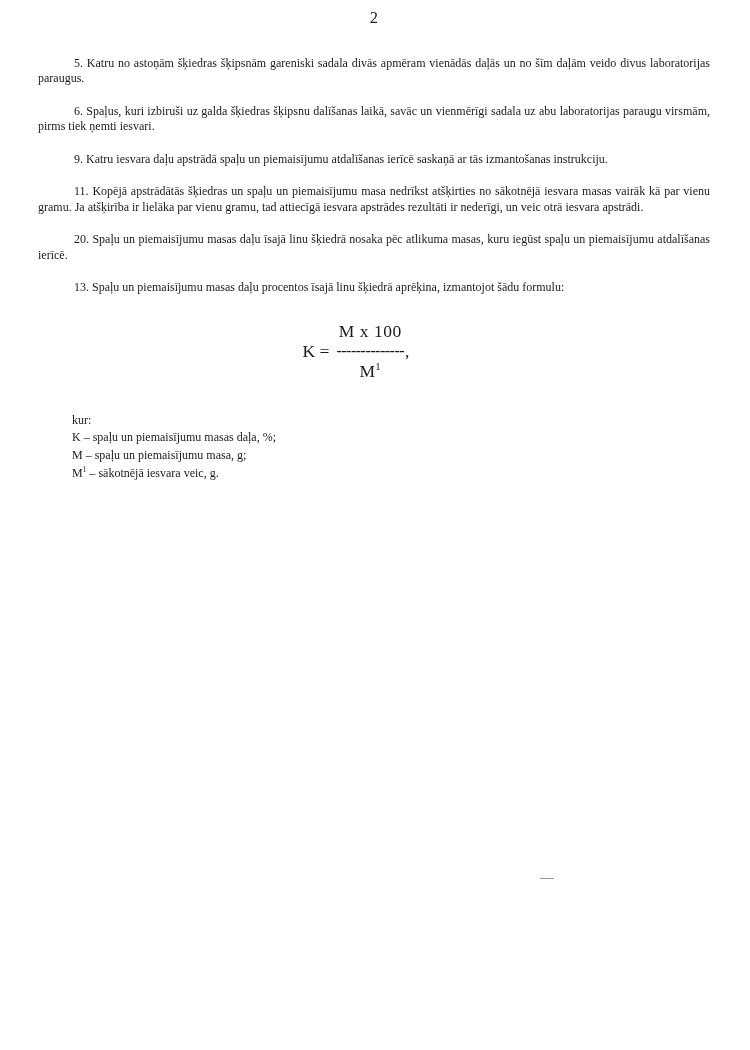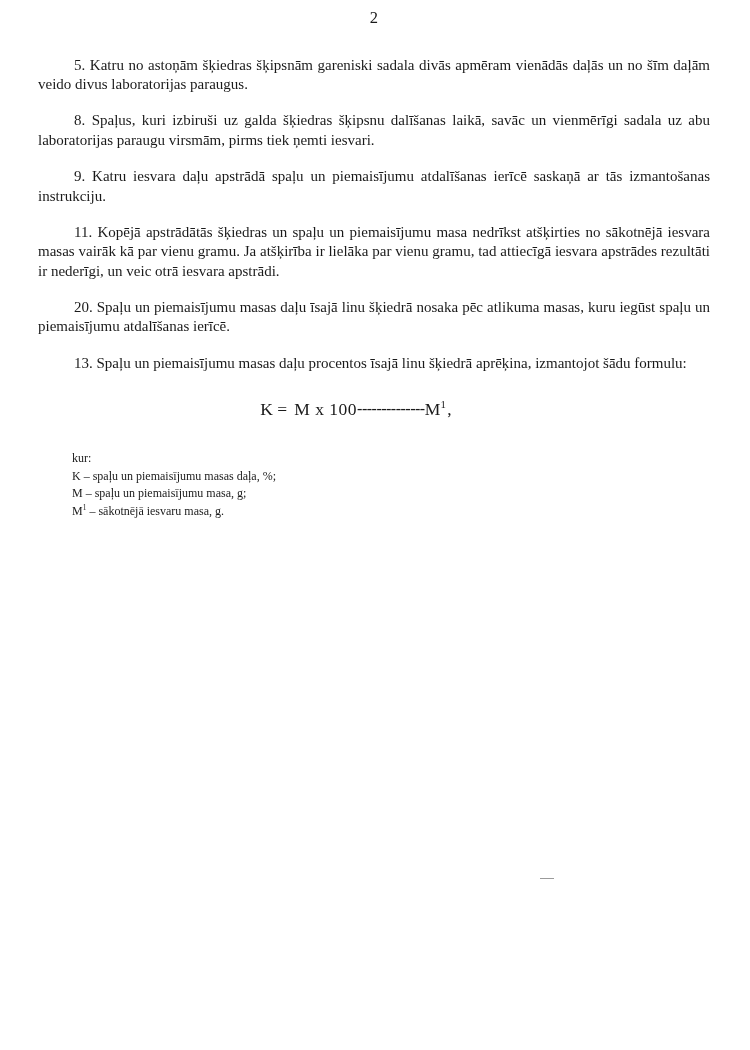--- a/index.html
+++ b/index.html
@@ -24,21 +24,21 @@
   }
   .page-number {
     text-align: center;
     font-size: 16.5px;
     line-height: 1.2;
     margin: 0 0 28px 0;
     letter-spacing: 0.2px;
   }
   p.para {
     margin: 0 0 17px 0;
-    font-size: 15px;
+    font-size: 12px;
     line-height: 1.29;
     text-align: justify;
     text-indent: 36px;
     text-justify: inter-word;
     hyphens: none;
   }
   p.para:last-of-type {
     margin-bottom: 16px;
   }
   .formula {
@@ -52,21 +52,21 @@
     display: flex;
     align-items: center;
     transform: translateX(-18px);
   }
   .formula-k {
     margin-right: 7px;
     white-space: nowrap;
   }
   .formula-frac {
     display: flex;
-    flex-direction: row;
+    flex-direction: column;
     align-items: center;
     line-height: 1.18;
   }
   .frac-num {
     letter-spacing: 0.5px;
   }
   .frac-bar {
     letter-spacing: -0.5px;
     font-size: 16px;
   }
@@ -101,21 +101,21 @@
   }
 </style>
 </head>
 <body>
 
 <div class="page">
 
   <div class="page-number">2</div>
 
   <p class="para">5. Katru no astoņām šķiedras šķipsnām gareniski sadala divās apmēram vienādās daļās un no šīm daļām veido divus laboratorijas paraugus.</p>
-  <p class="para">8. Spaļus, kuri izbiruši uz galda šķiedras šķipsnu dalīšanas laikā, savāc un vienmērīgi sadala uz abu laboratorijas paraugu virsmām, pirms tiek ņemti iesvari.</p>
+  <p class="para">6. Spaļus, kuri izbiruši uz galda šķiedras šķipsnu dalīšanas laikā, savāc un vienmērīgi sadala uz abu laboratorijas paraugu virsmām, pirms tiek ņemti iesvari.</p>
   <p class="para">9. Katru iesvara daļu apstrādā spaļu un piemaisījumu atdalīšanas ierīcē saskaņā ar tās izmantošanas instrukciju.</p>
   <p class="para">11. Kopējā apstrādātās šķiedras un spaļu un piemaisījumu masa nedrīkst atšķirties no sākotnējā iesvara masas vairāk kā par vienu gramu. Ja atšķirība ir lielāka par vienu gramu, tad attiecīgā iesvara apstrādes rezultāti ir nederīgi, un veic otrā iesvara apstrādi.</p>
   <p class="para">20. Spaļu un piemaisījumu masas daļu īsajā linu šķiedrā nosaka pēc atlikuma masas, kuru iegūst spaļu un piemaisījumu atdalīšanas ierīcē.</p>
   <p class="para">13. Spaļu un piemaisījumu masas daļu procentos īsajā linu šķiedrā aprēķina, izmantojot šādu formulu:</p>
 
   <div class="formula">
     <div class="formula-inner">
       <span class="formula-k">K =</span>
       <span class="formula-frac">
         <span class="frac-num">M x 100</span>
@@ -123,17 +123,17 @@
         <span class="frac-den"><span>M</span><sup class="sup">1</sup></span>
       </span>
       <span class="formula-comma">,</span>
     </div>
   </div>
 
   <div class="legend">
     <div>kur:</div>
     <div>K – spaļu un piemaisījumu masas daļa, %;</div>
     <div>M – spaļu un piemaisījumu masa, g;</div>
-    <div><span>M</span><sup class="sup">1</sup><span> – sākotnējā iesvaru masa, g.</span></div>
+    <div><span>M</span><sup class="sup">1</sup><span> – sākotnējā iesvara veic, g.</span></div>
   </div>
 
   <div class="stray-mark"></div>
 </div>
 
 </body></html>

